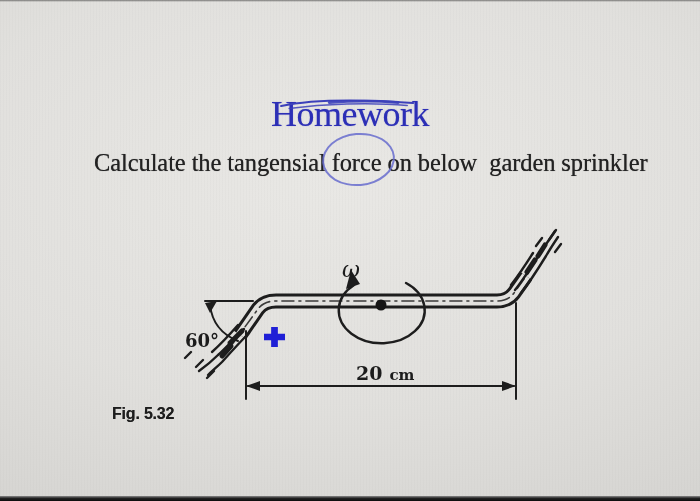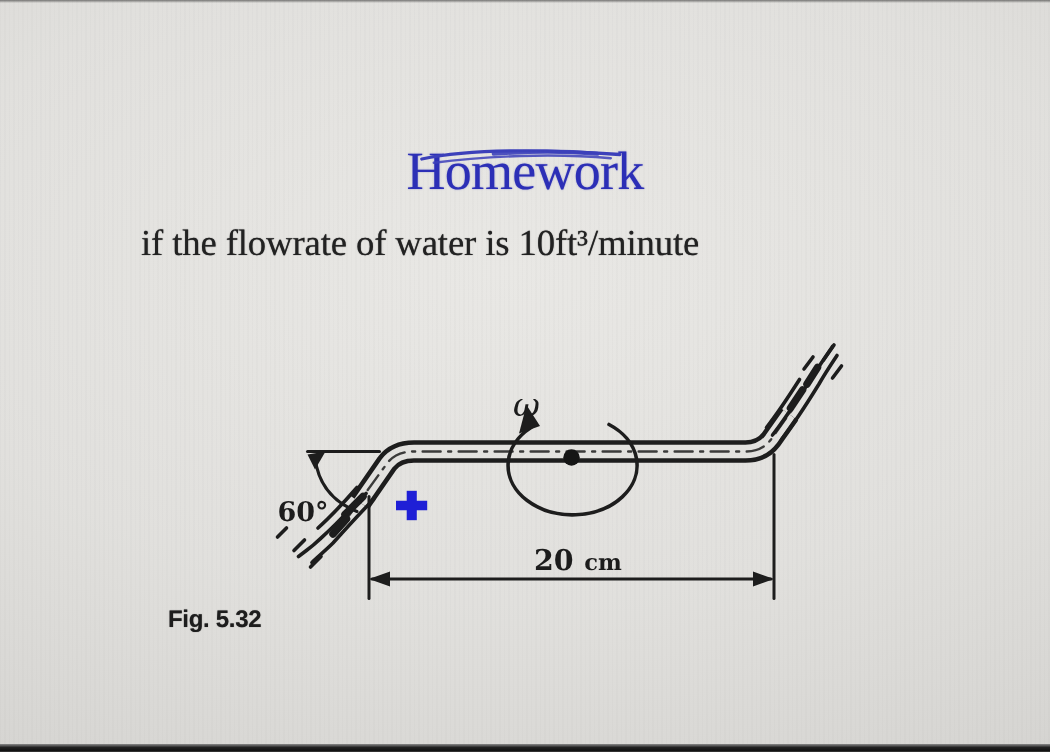--- a/index.html
+++ b/index.html
@@ -55,21 +55,21 @@
 
   <svg class="underline" width="140" height="16" viewBox="0 0 140 16">
     <g fill="none" stroke="#3c40ba" stroke-linecap="round">
       <path d="M 4,10 C 32,4 78,3 136,7" stroke-width="2.2"></path>
       <path d="M 12,12.5 C 46,8 92,6 130,9.5" stroke-width="1.6" opacity=".85"></path>
       <path d="M 52,6.5 C 78,4.5 104,5 121,6.5" stroke-width="2.8" opacity=".9"></path>
     </g>
   </svg>
 
   <div class="problem">
-    <div class="probline">if the flowrate of water is 10ft³/minute</div>
+    <div class="probline"><span>Calculate the tangensial </span><span class="force-wrap"><span>force</span><span class="pen-ellipse"></span></span><span> on below  garden sprinkler</span></div>
   </div>
 
   <svg class="figure-svg" width="700" height="501" viewBox="0 0 700 501">
     <g stroke="#1d1d1d" fill="none" stroke-linecap="round">
 
       <path d="M 205,301 L 253,301" stroke-width="2"></path>
 
       <path d="M 210,305 Q 213,331 238,341" stroke-width="2"></path>
       <polygon points="205,303 217,301 210,313" fill="#1d1d1d" stroke="none"></polygon>
 

